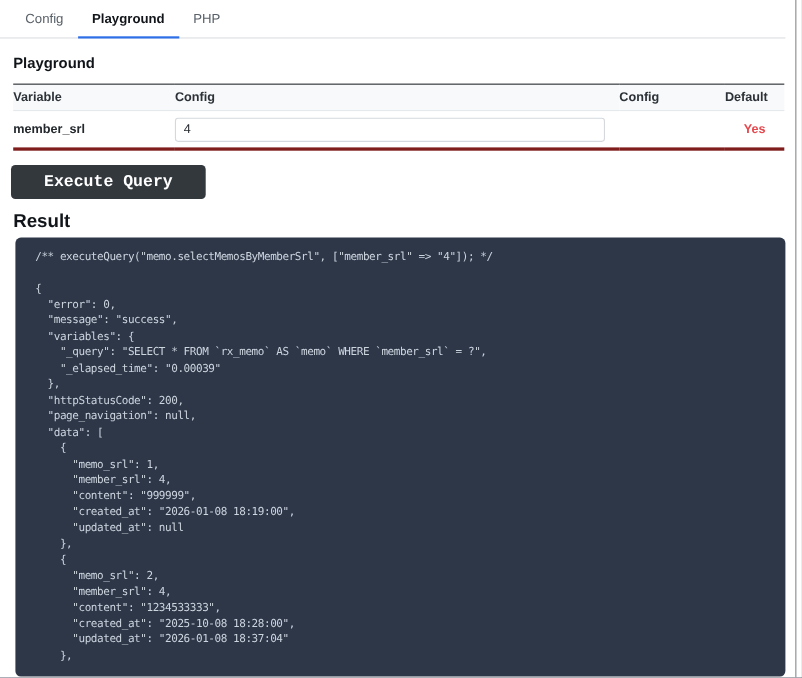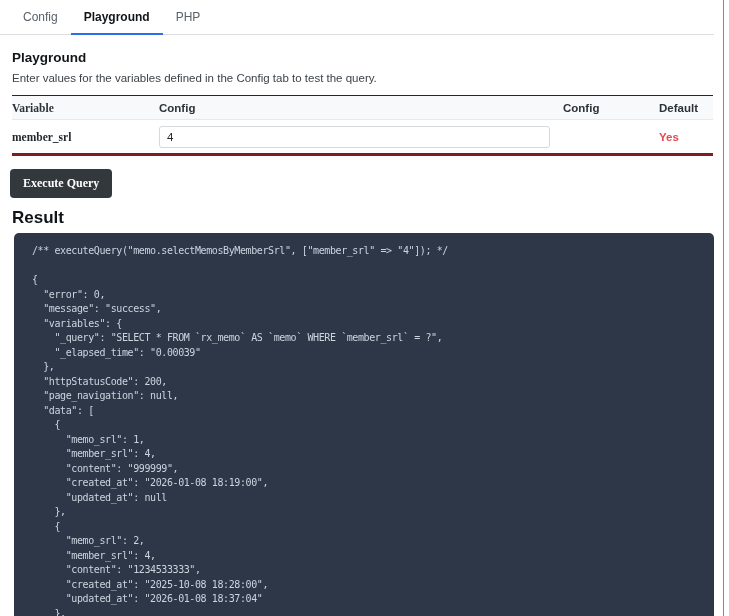--- a/index.html
+++ b/index.html
@@ -73,47 +73,47 @@
   table.vars tbody td {
     border-bottom: 3px solid #7f1d1d;
     height: 35px;
     padding: 0;
     vertical-align: middle;
   }
   .col-variable { width: 147px; }
   .col-value    { width: 404px; }
   .col-default  { width: 96px;  }
   .col-required { width: 54px;  }
-  th.cell-variable, td.cell-variable { padding-left: 9px; font-family: Liberation Serif, serif; }
+  th.cell-variable, td.cell-variable { padding-left: 9px; }
   td.cell-variable { font-weight: 700; color: #23282d; }
-  th.cell-required, td.cell-required { }
+  th.cell-required, td.cell-required { text-align: center; }
   td.cell-required { color: #e5484d; font-weight: 700; }
   input.value-input {
     width: 391px; height: 22px;
     border: 1px solid #d5d9dd;
     border-radius: 3px;
     padding: 0 7px;
     font-size: 11.5px;
     font-family: "Liberation Sans", sans-serif;
     color: #23282d;
     outline: none;
   }
 
   
   button.exec {
     display: block;
     margin: 13px 0 0 -2px;
     background: #33383d;
     color: #ffffff;
-    font-family: Liberation Serif, serif;
-    font-size: 12px;
+    font-family: Liberation Mono, monospace;
+    font-size: 15px;
     font-weight: 700;
     border: none;
     border-radius: 4px;
-    padding: 7px 13px;
+    padding: 7px 30px;
     cursor: pointer;
   }
   .result-label {
     margin-top: 10px;
     font-size: 17px;
     font-weight: 700;
     color: #111519;
   }
   pre.code {
     margin: 5px 0 0 2px;
@@ -137,21 +137,20 @@
 <div class="right-edge-line"></div>
 
 <div class="tabbar">
   <div class="tab">Config</div>
   <div class="tab active">Playground</div>
   <div class="tab">PHP</div>
 </div>
 
 <div class="content">
   <h2 class="page-title">Playground</h2>
-  <p class="page-desc">Enter values for the variables defined in the Config tab to test the query.</p>
 
   <table class="vars">
     <colgroup>
       <col class="col-variable">
       <col class="col-value">
       <col class="col-default">
       <col class="col-required">
     </colgroup>
     <thead>
       <tr>

